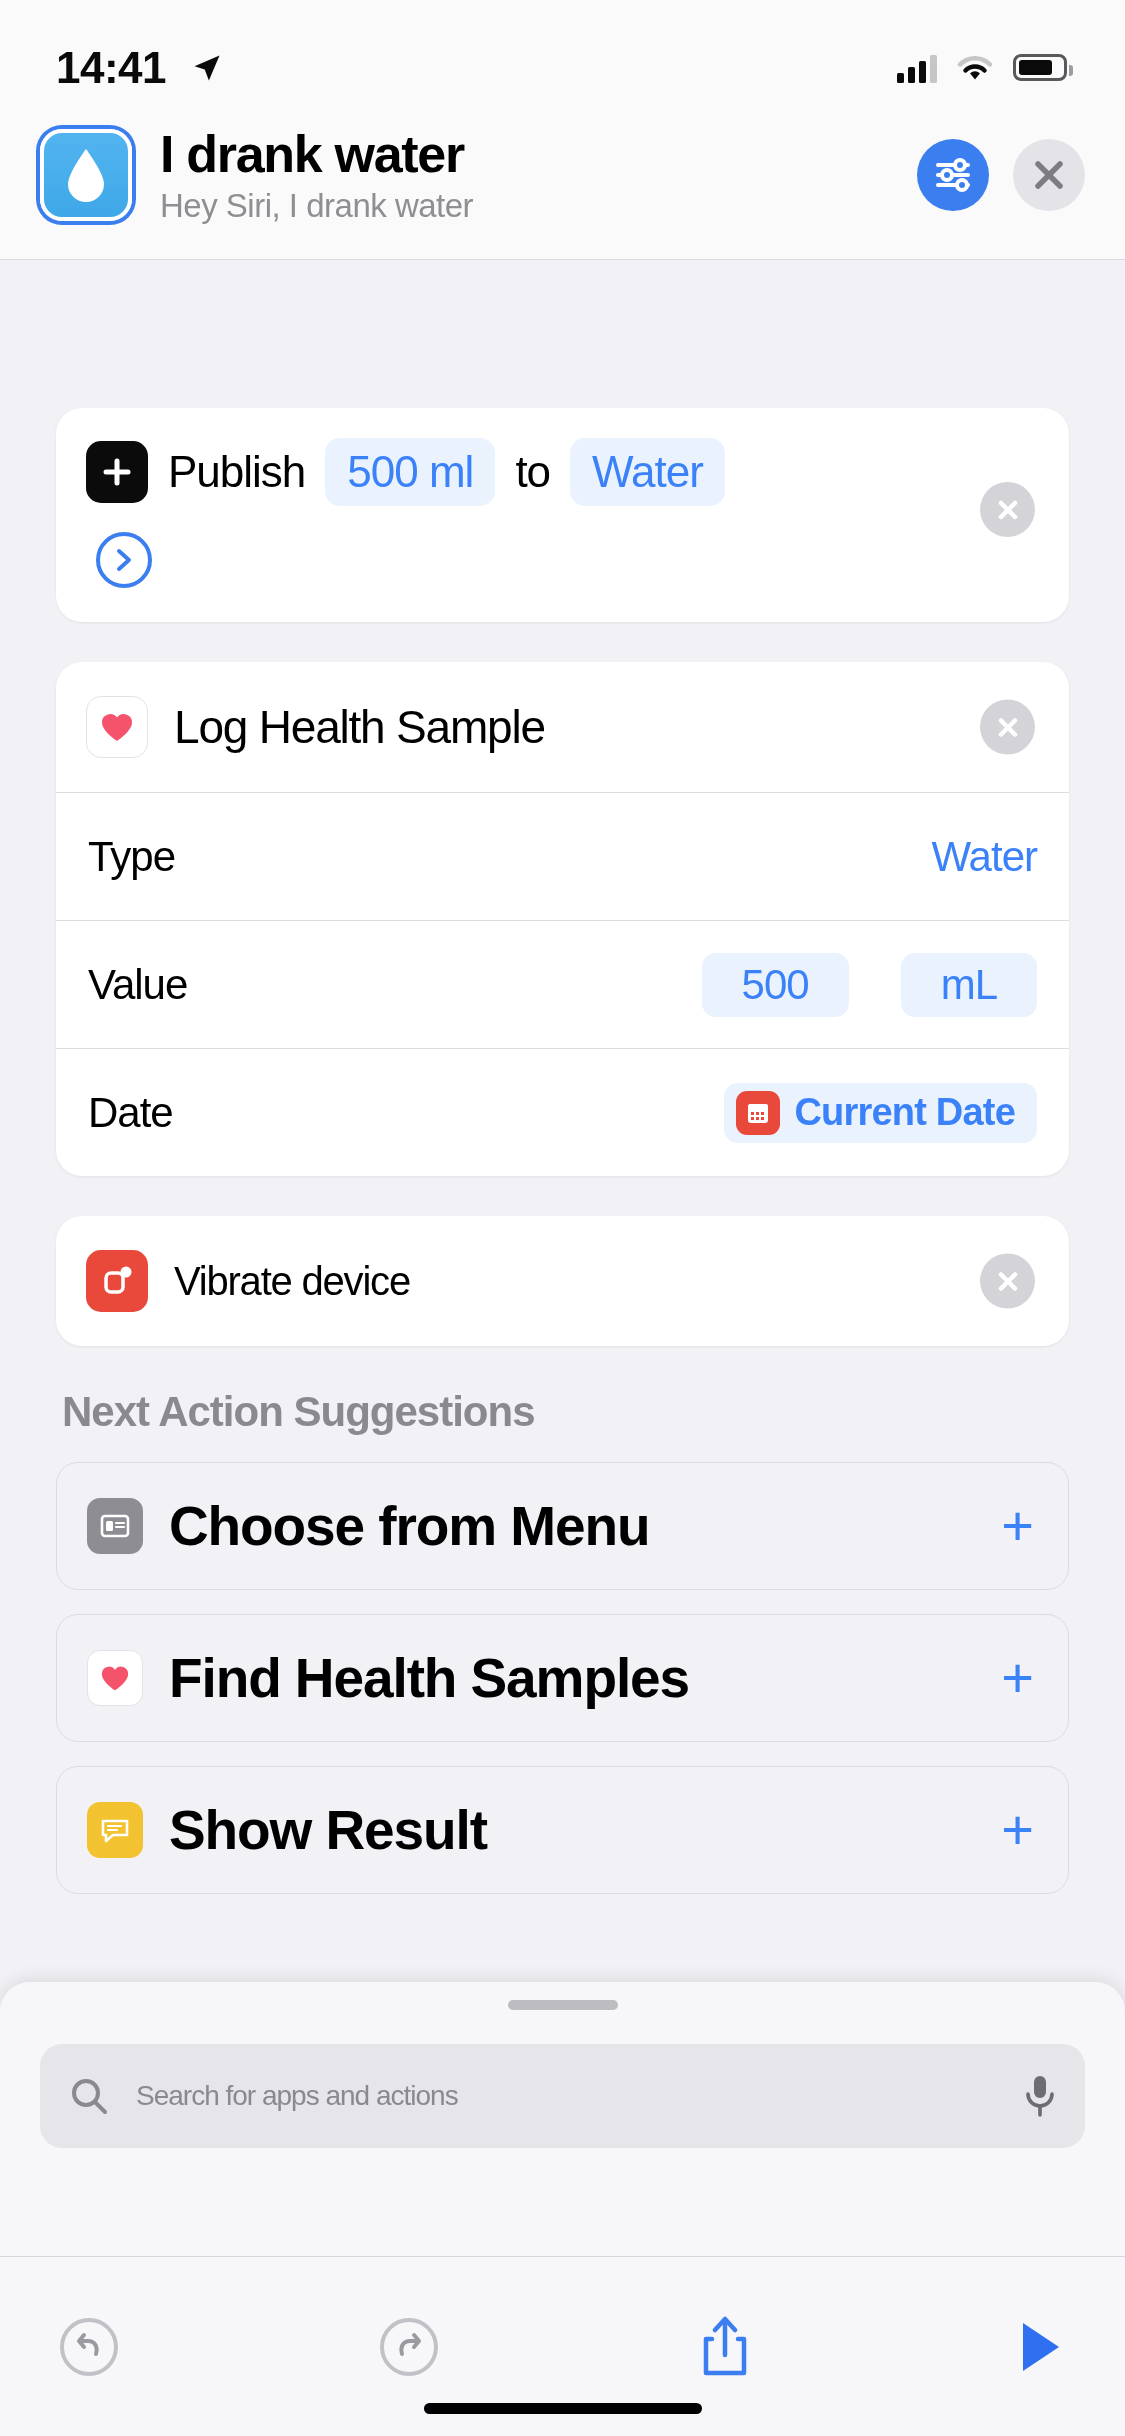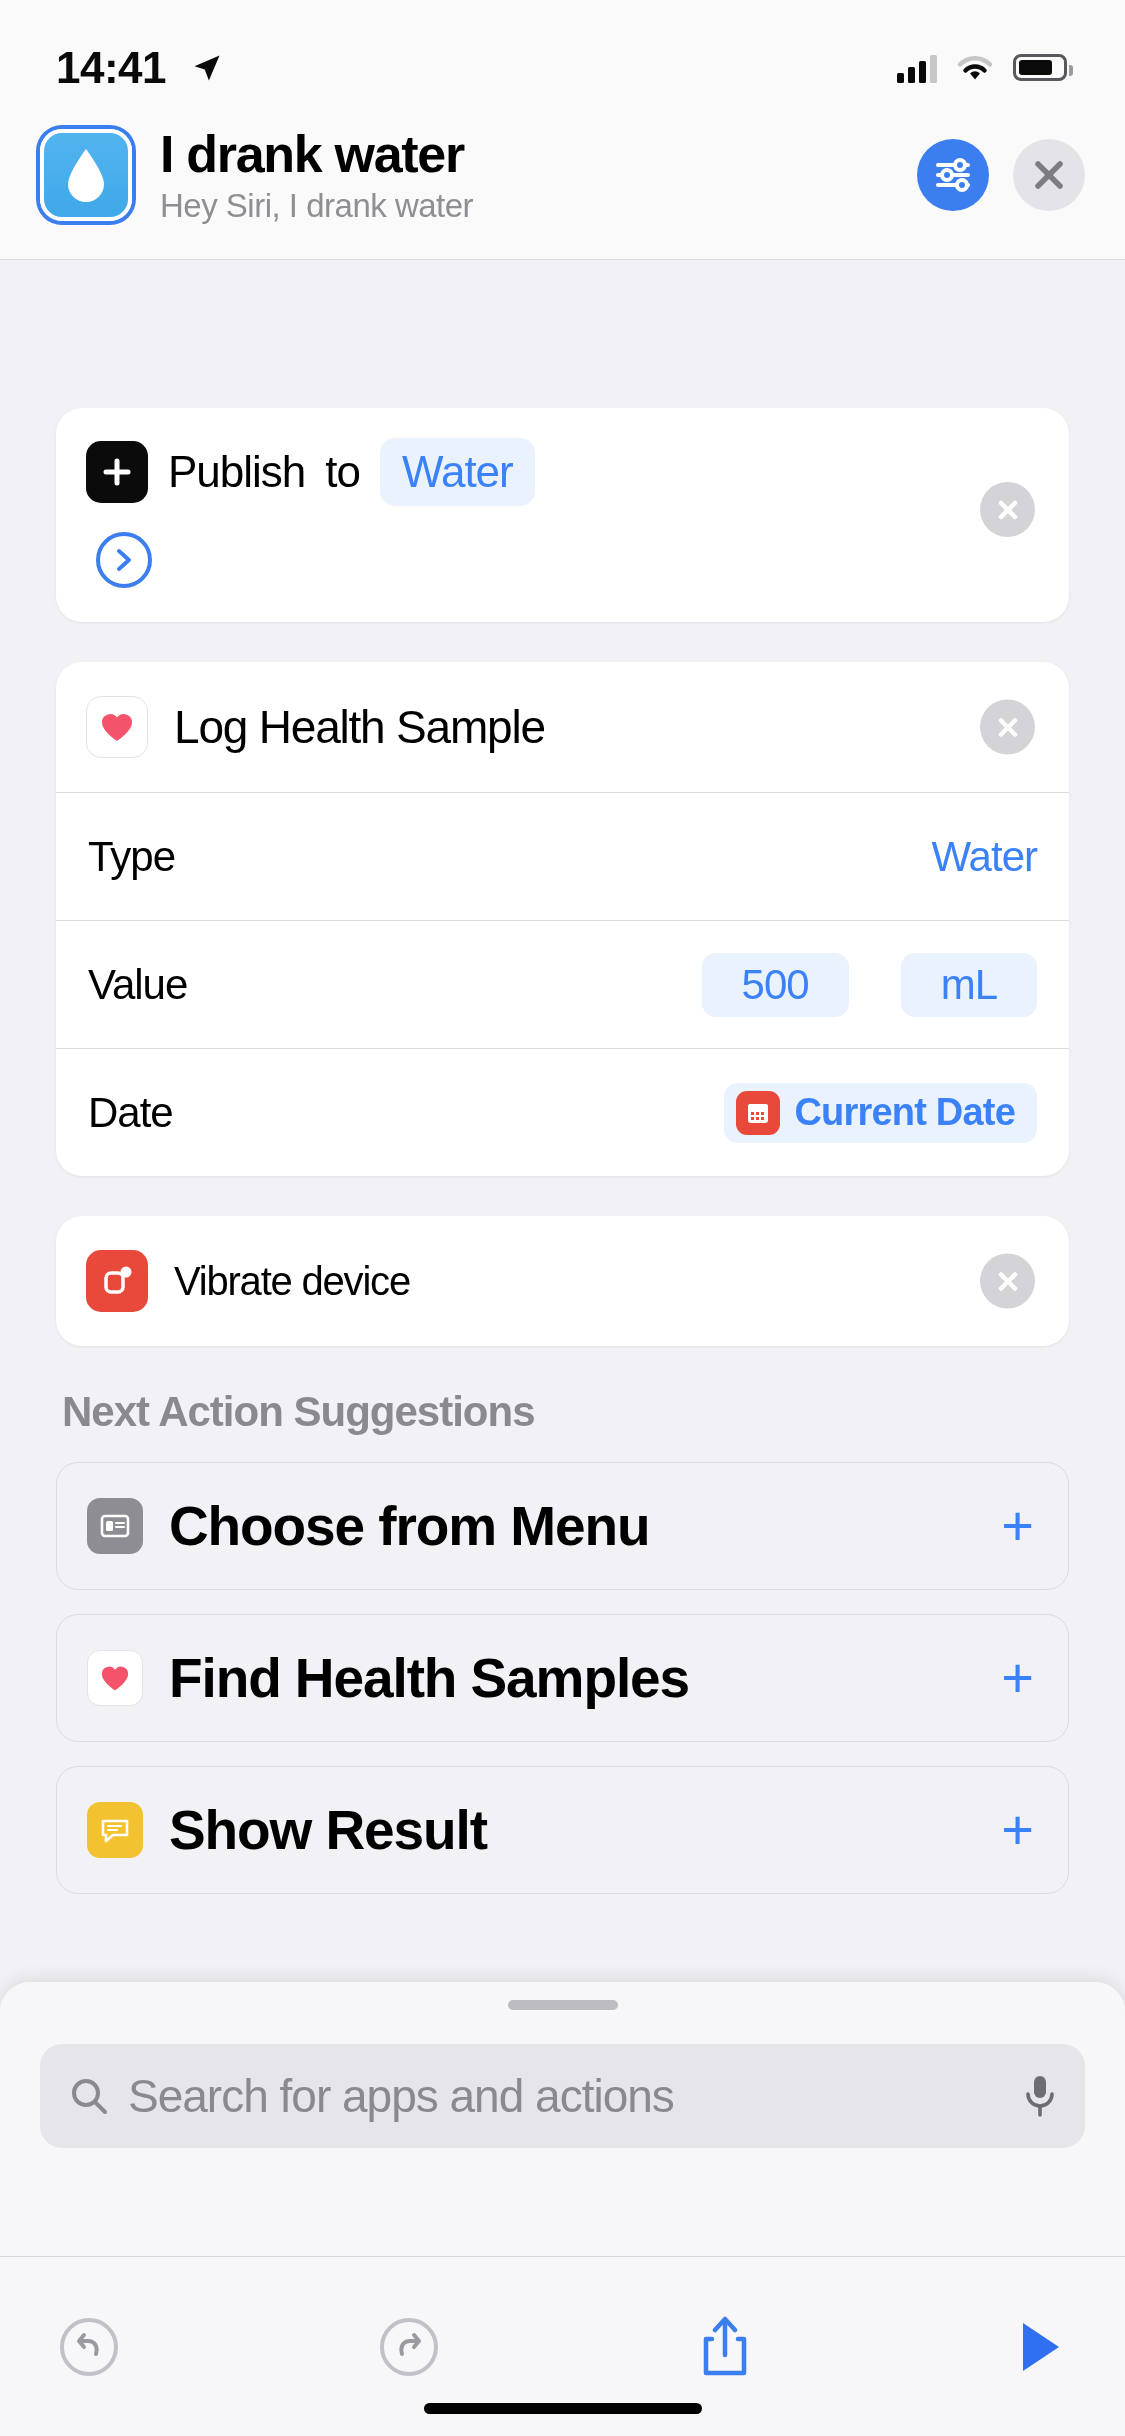--- a/index.html
+++ b/index.html
@@ -201,22 +201,22 @@
   .grabber{
     width:110px; height:10px; border-radius:6px;
     background:#bcbcc1; margin:18px auto 0 auto;
   }
   .searchbar{
     margin:34px 40px 0 40px; height:104px;
     background:#e6e5ea; border-radius:22px;
     display:flex; align-items:center; padding:0 28px;
   }
   .search-ph{
-    flex:1 1 auto; font-size:46px; color:#8a8a8e;
-    letter-spacing:-1px; margin-left:18px;
+    flex:1 1 auto; font-size:28px; color:#8a8a8e;
+    letter-spacing:-1px; margin-left:26px;
   }
   .sheet-sep{
     position:absolute; left:0; right:0; top:274px;
     height:1px; background:#d7d6db;
   }
   .toolbar{
     position:absolute; left:0; right:0; top:275px; bottom:0;
     display:flex; align-items:center;
     padding:0 58px; justify-content:space-between;
   }
@@ -295,20 +295,21 @@
     <div class="publish-row">
       <div class="icon-sq ic-black">
         <svg width="34" height="34" viewBox="0 0 34 34">
           <g stroke="#ffffff" stroke-width="5" stroke-linecap="round">
             <line x1="17" y1="6" x2="17" y2="28"></line>
             <line x1="6" y1="17" x2="28" y2="17"></line>
           </g>
         </svg>
       </div>
       <span class="act-word gap-l">Publish</span>
+      <span class="pill gap-l">500 ml</span>
       <span class="act-word gap-l">to</span>
       <span class="pill gap-l">Water</span>
     </div>
     <div class="chevron-circle">
       <svg width="22" height="28" viewBox="0 0 22 28">
         <polyline points="6,5 16,14 6,23" fill="none" stroke="#3b7ef0" stroke-width="4" stroke-linecap="round" stroke-linejoin="round"></polyline>
       </svg>
     </div>
     <div class="x-btn" style="position:absolute;right:34px;top:74px;">
       <svg width="26" height="26" viewBox="0 0 26 26">

